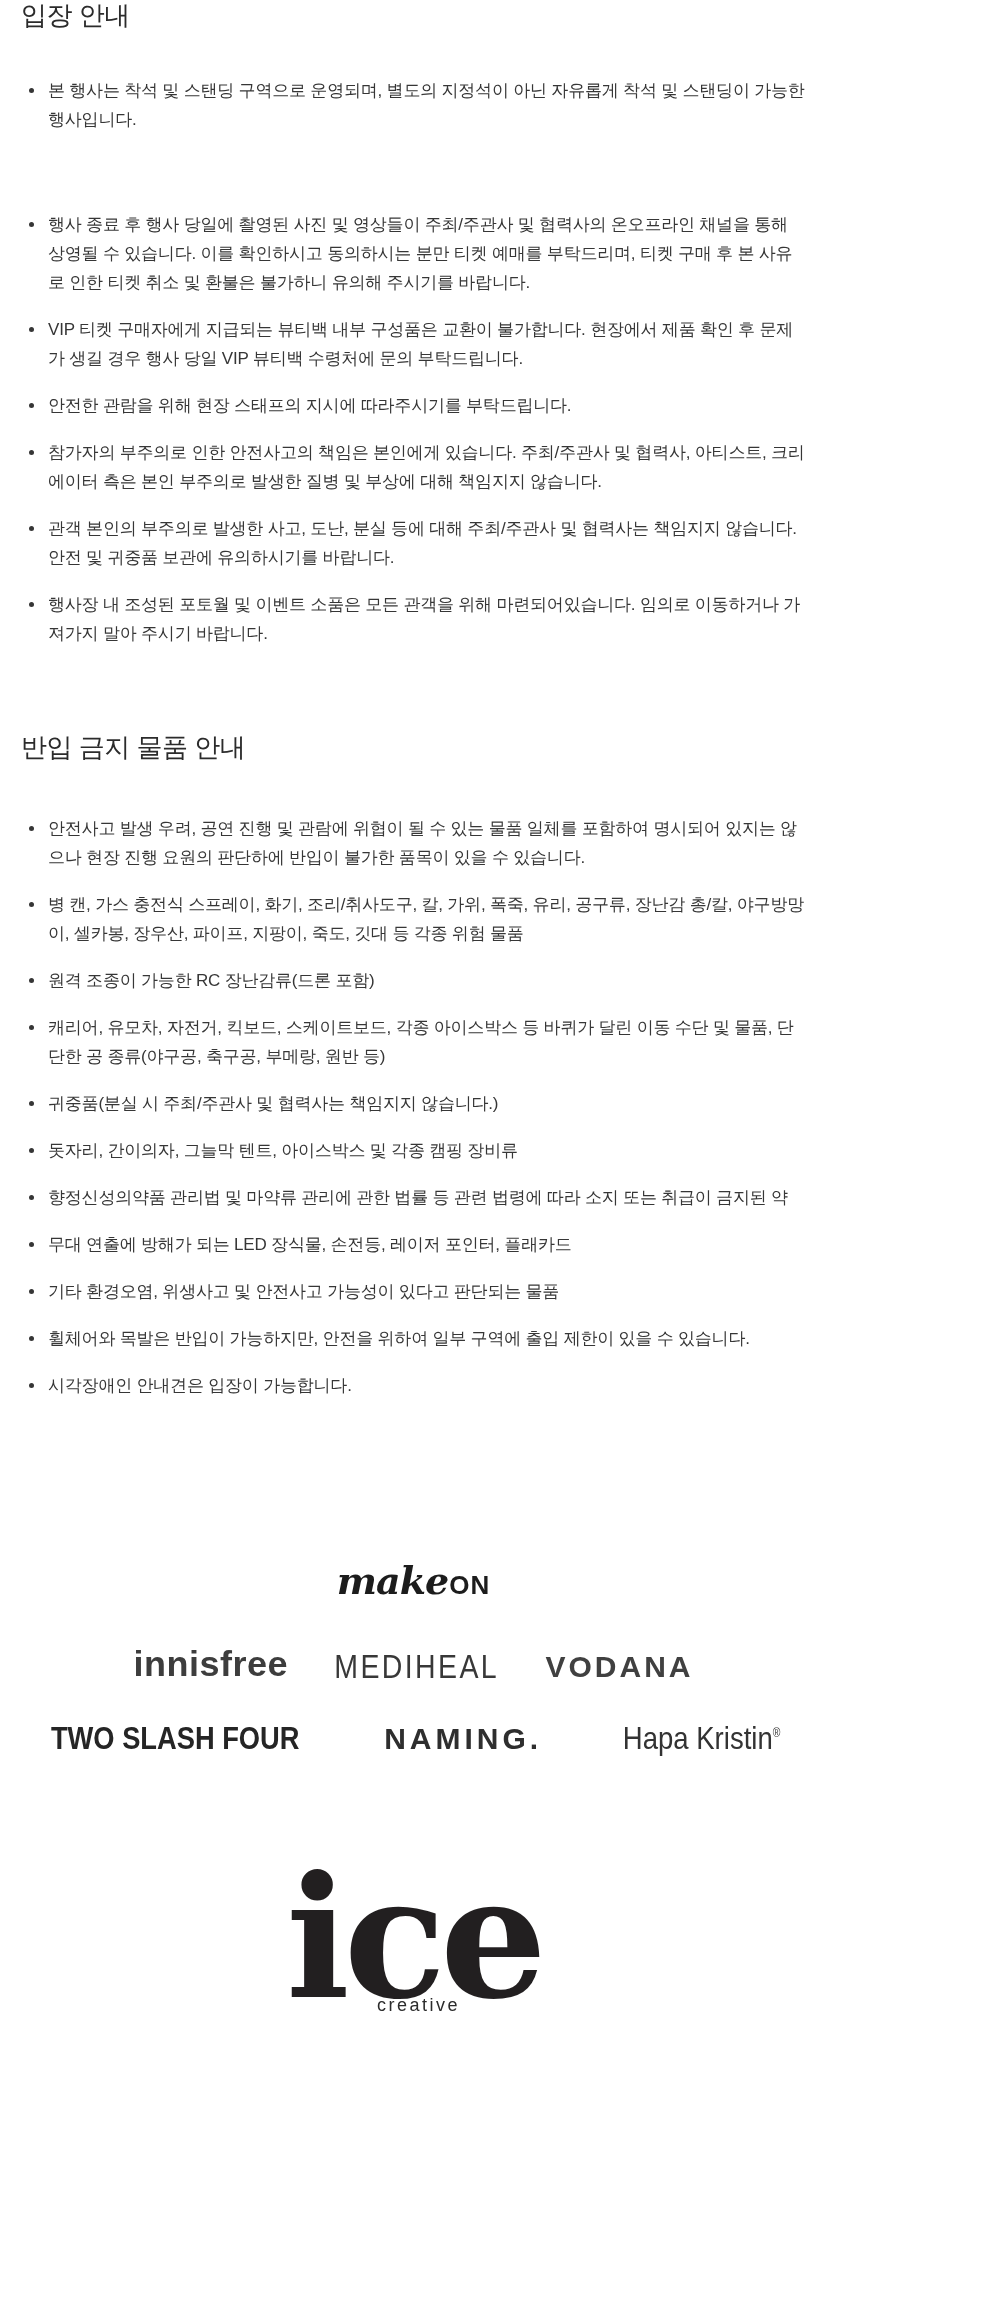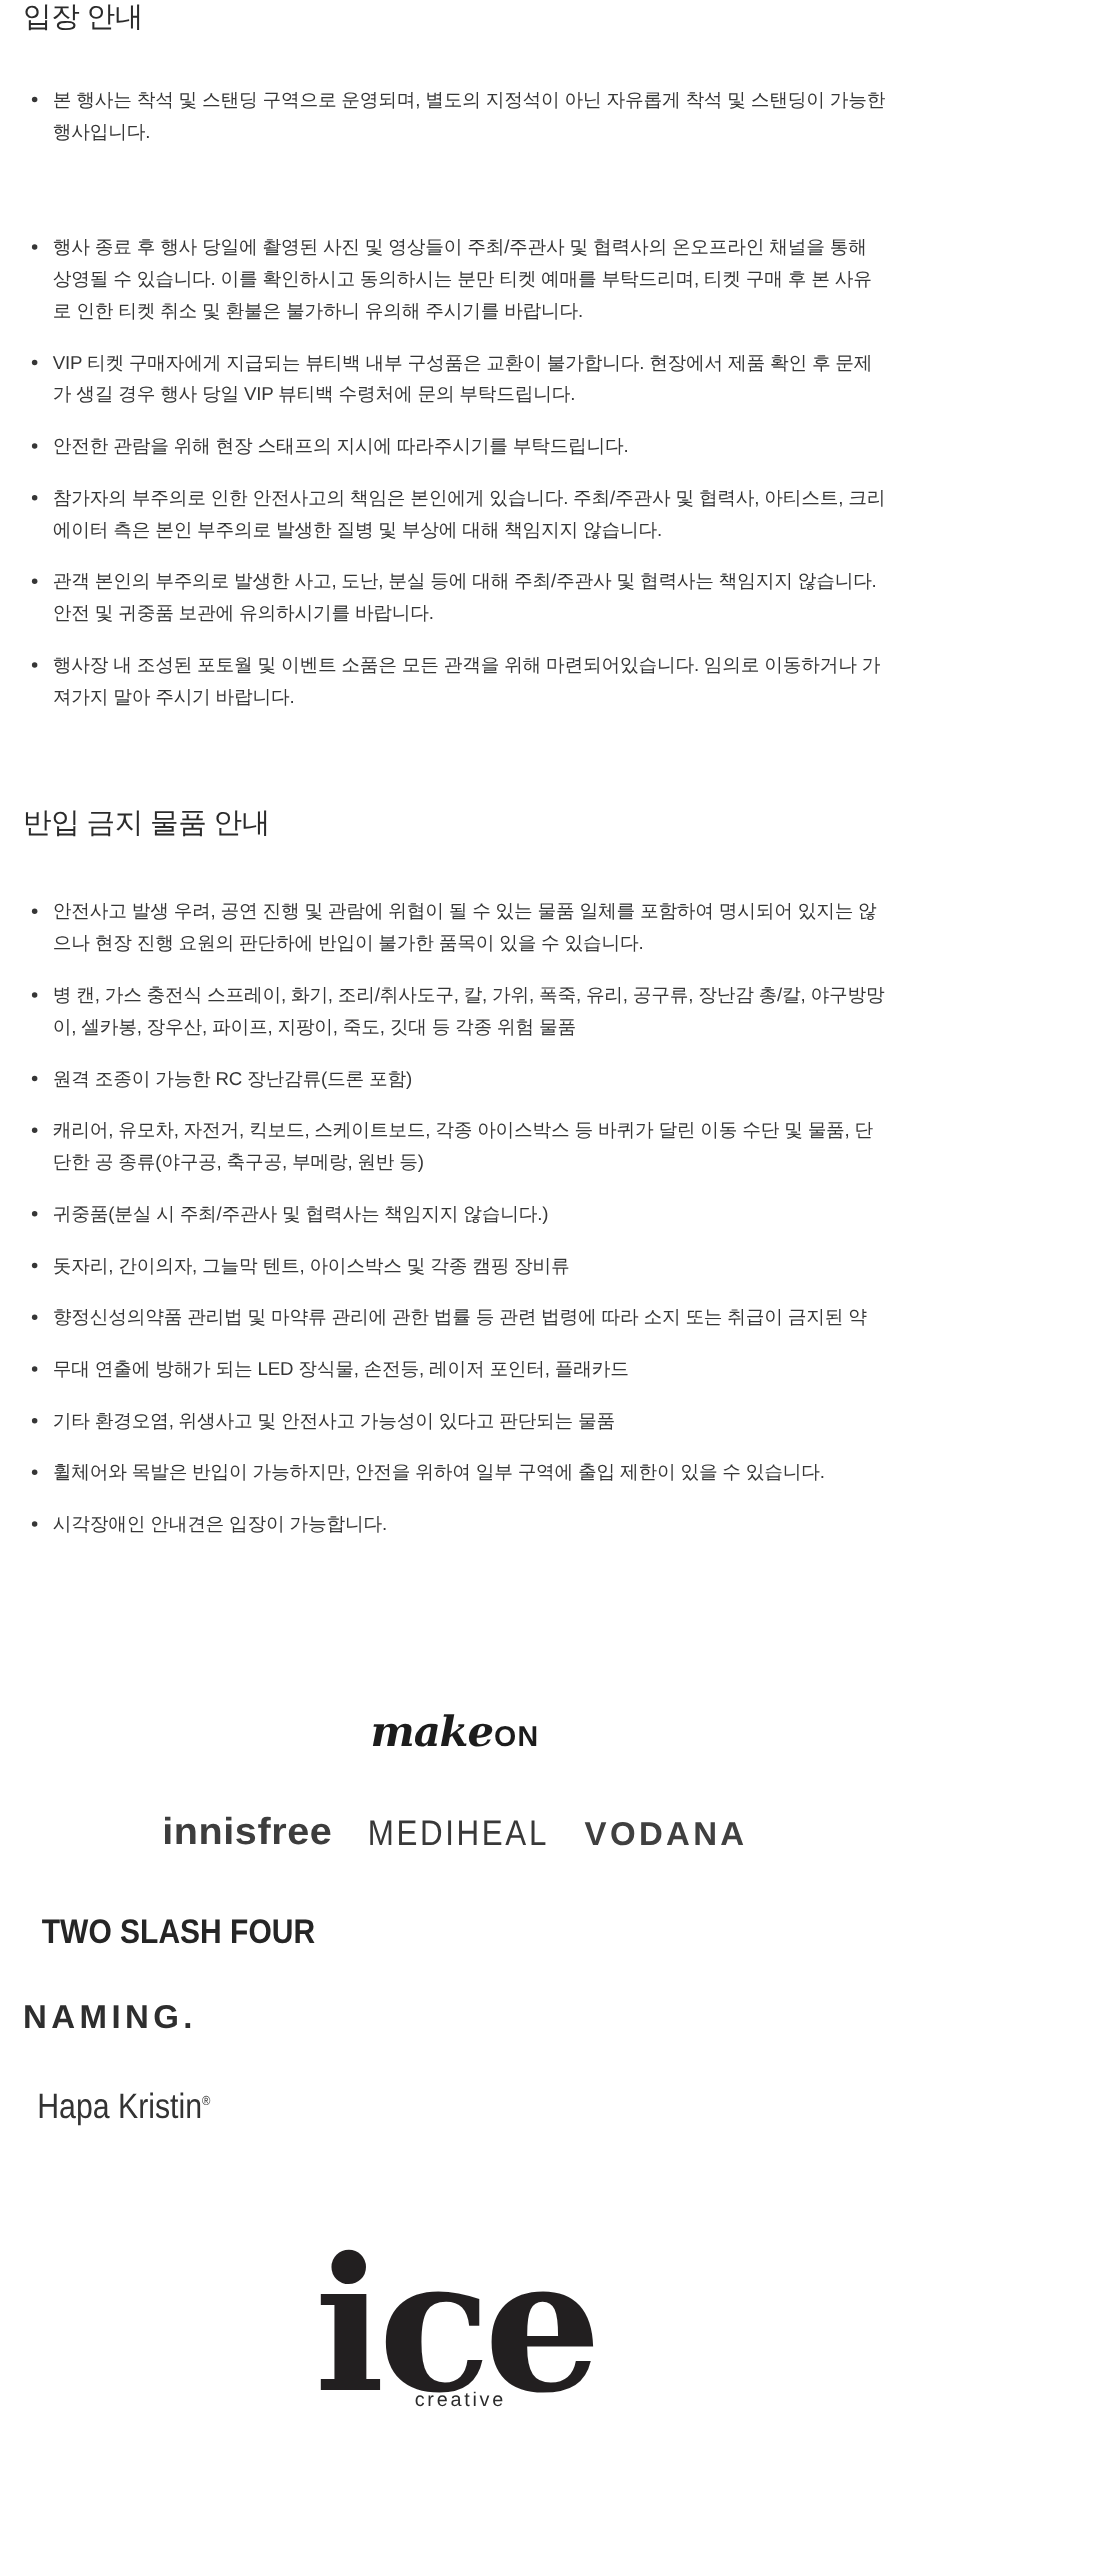--- a/index.html
+++ b/index.html
@@ -46,37 +46,37 @@
     left: 0;
     top: 12px;
     width: 5px;
     height: 5px;
     border-radius: 50%;
     background: #363636;
   }
   
   .sponsors { margin-top: 158px; text-align: center; color: #2f2f2f; }
   .brand-row { display: flex; justify-content: center; align-items: baseline; }
-  .row-makeon { height: 38px; align-items: flex-end; }
+  .row-makeon { height: 38px; }
   .makeon-script {
     font-family: "DejaVu Serif", serif;
     font-style: italic;
     font-weight: 700;
     font-size: 38px;
     letter-spacing: -1px;
     color: #1c1c1c;
   }
   .makeon-caps {
     font-size: 26px;
     font-weight: 700;
     letter-spacing: 1px;
     color: #1c1c1c;
     margin-left: 1px;
   }
-  .row-mid { margin-top: 48px; gap: 28px; }
+  .row-mid { margin-top: 48px; gap: 42px; }
   .brand { white-space: nowrap; }
   .innisfree {
     display: inline-block;
     font-size: 36px;
     font-weight: 600;
     letter-spacing: 0.5px;
     color: #3d3d3d;
     transform: scaleY(0.95);
   }
   .mediheal {
@@ -87,21 +87,21 @@
     color: #383838;
     transform: scaleY(1.08) scaleX(0.95);
   }
   .vodana {
     display: inline-block;
     font-size: 30px;
     font-weight: 700;
     letter-spacing: 3px;
     color: #404040;
   }
-  .row-bottom { margin-top: 52px; gap: 44px; flex-direction: column; }
+  .row-bottom { margin-top: 34px; gap: 68px; }
   .twoslashfour {
     display: inline-block;
     font-size: 31px;
     font-weight: 700;
     letter-spacing: 0;
     color: #252525;
     transform: scaleX(0.88);
     transform-origin: center;
   }
   .naming {

